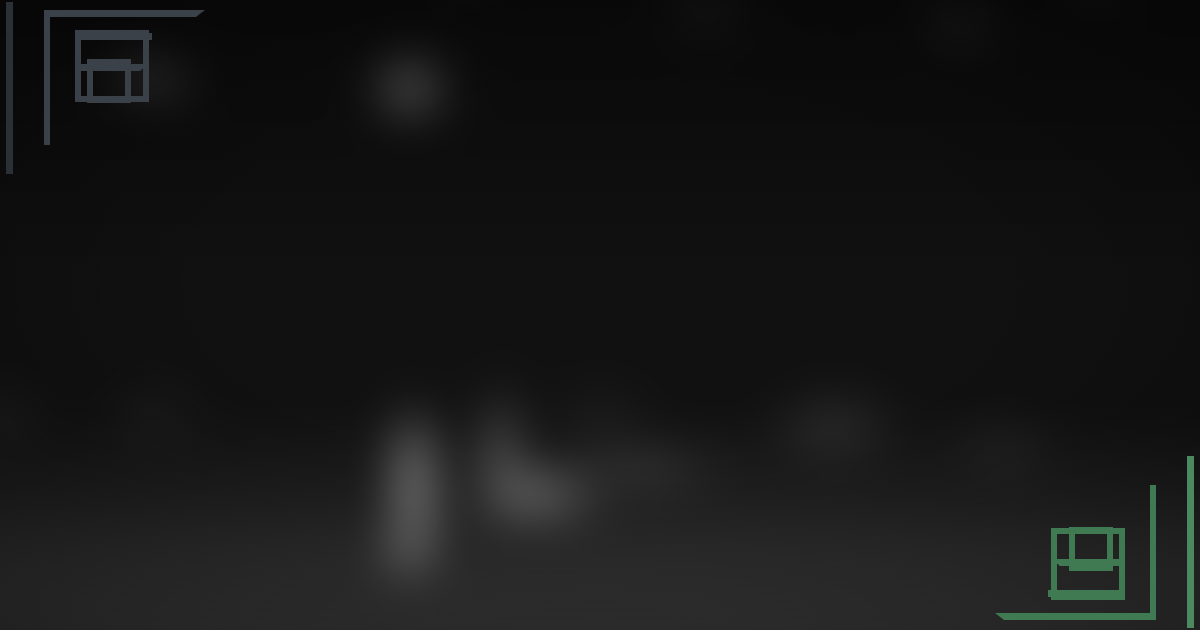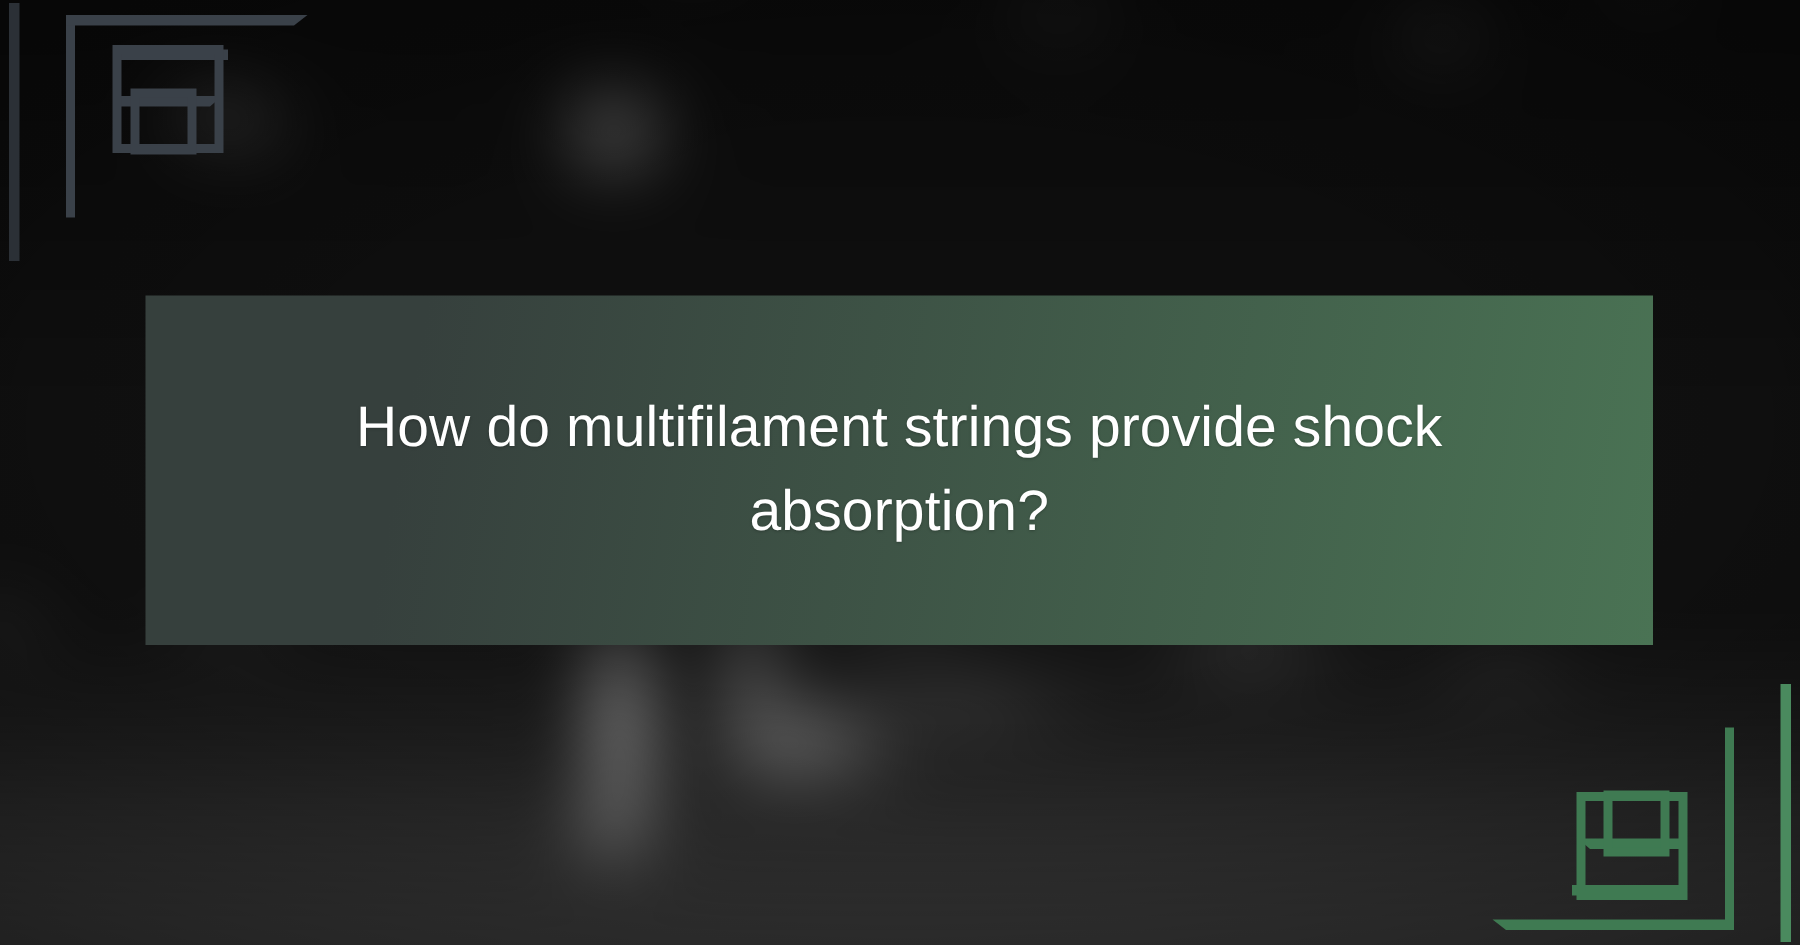--- a/index.html
+++ b/index.html
@@ -128,17 +128,14 @@
     <path d="M166 173 L5 173 L14 180 L166 180 Z" fill="#3f7a52"></path>
 
     <path d="M132 150 L58 150 L58 157 L132 157 Z" fill="#3f7a52"></path>
     <path d="M132 119 L62 119 L70 126 L132 126 Z" fill="#3f7a52"></path>
 
     <rect x="64" y="91" width="68" height="66" fill="none" stroke="#3f7a52" stroke-width="6"></rect>
 
     <rect x="82" y="90" width="38" height="38" fill="none" stroke="#3f7a52" stroke-width="6"></rect>
   </svg>
 
-  <div class="quote-card" style="left: 97px; top: 197px; width: 1005px; height: 233px; background: linear-gradient(100deg, rgb(54, 64, 61) 0%, rgb(54, 64, 61) 18%, rgb(74, 115, 84) 100%);">
-    <div class="quote-text" style="color: rgb(255, 255, 255);">How do multifilament strings provide shock absorption?</div>
-  </div>
 
 </div>
 
 </body></html>

